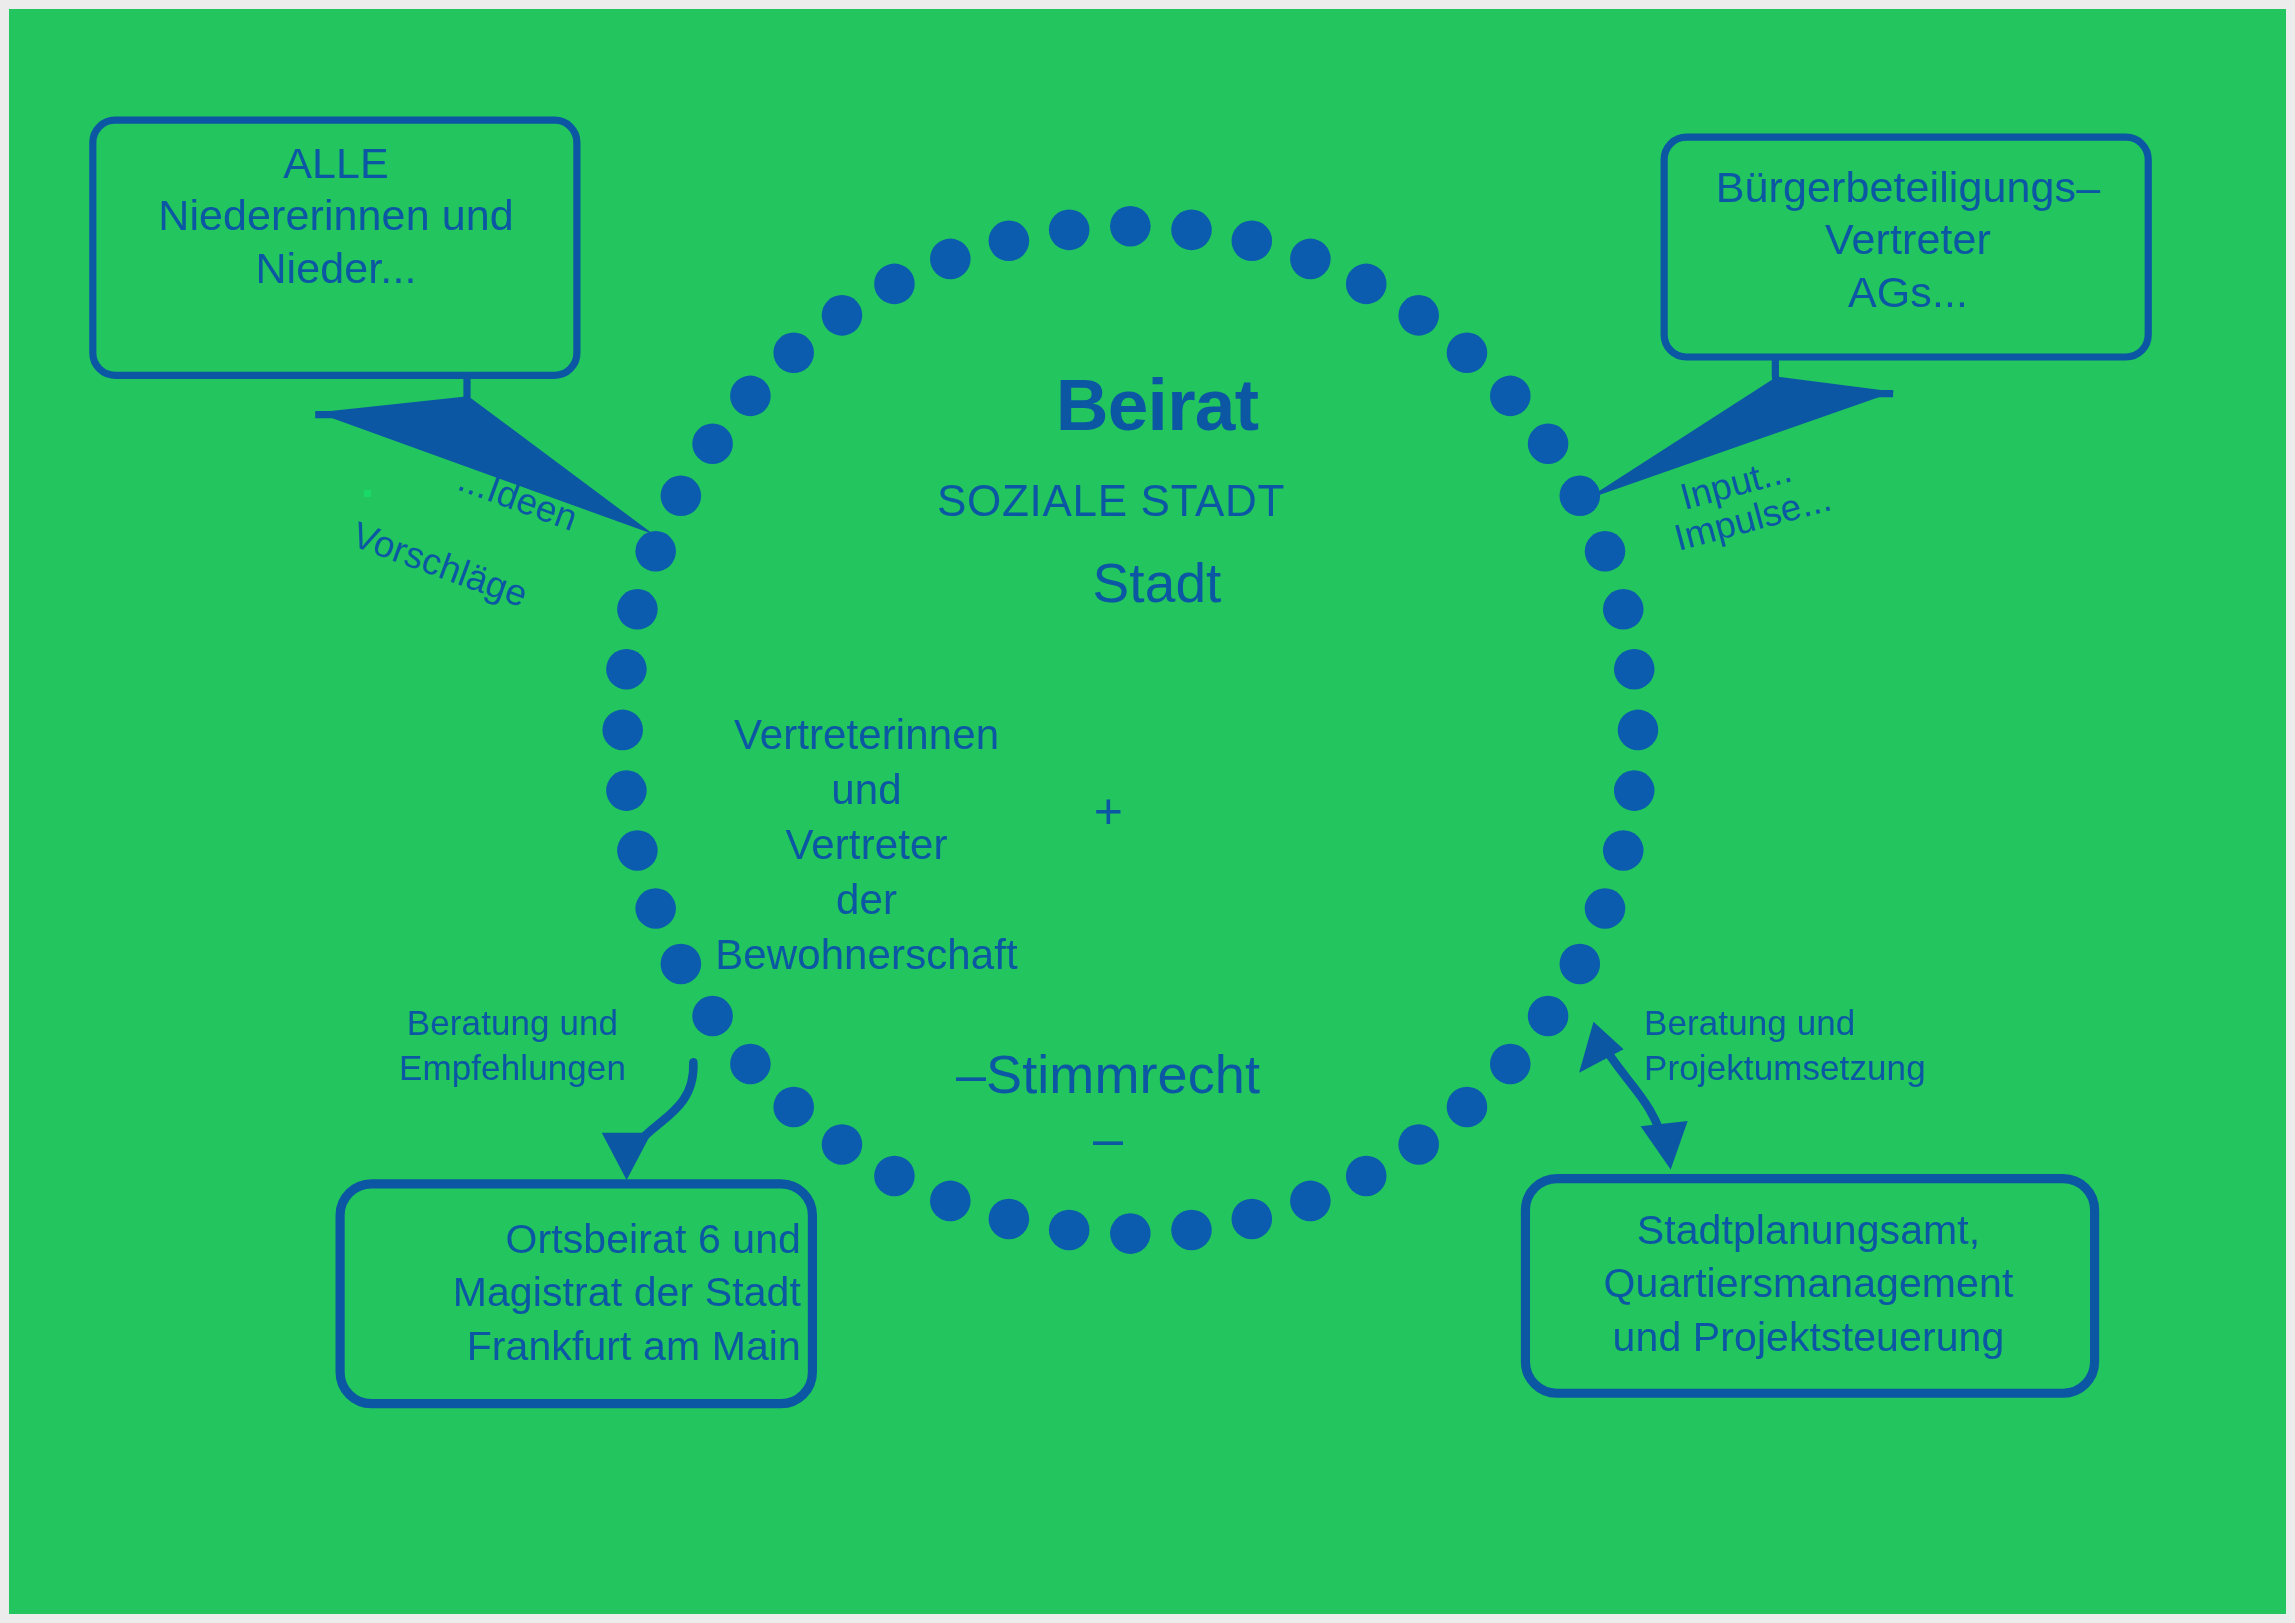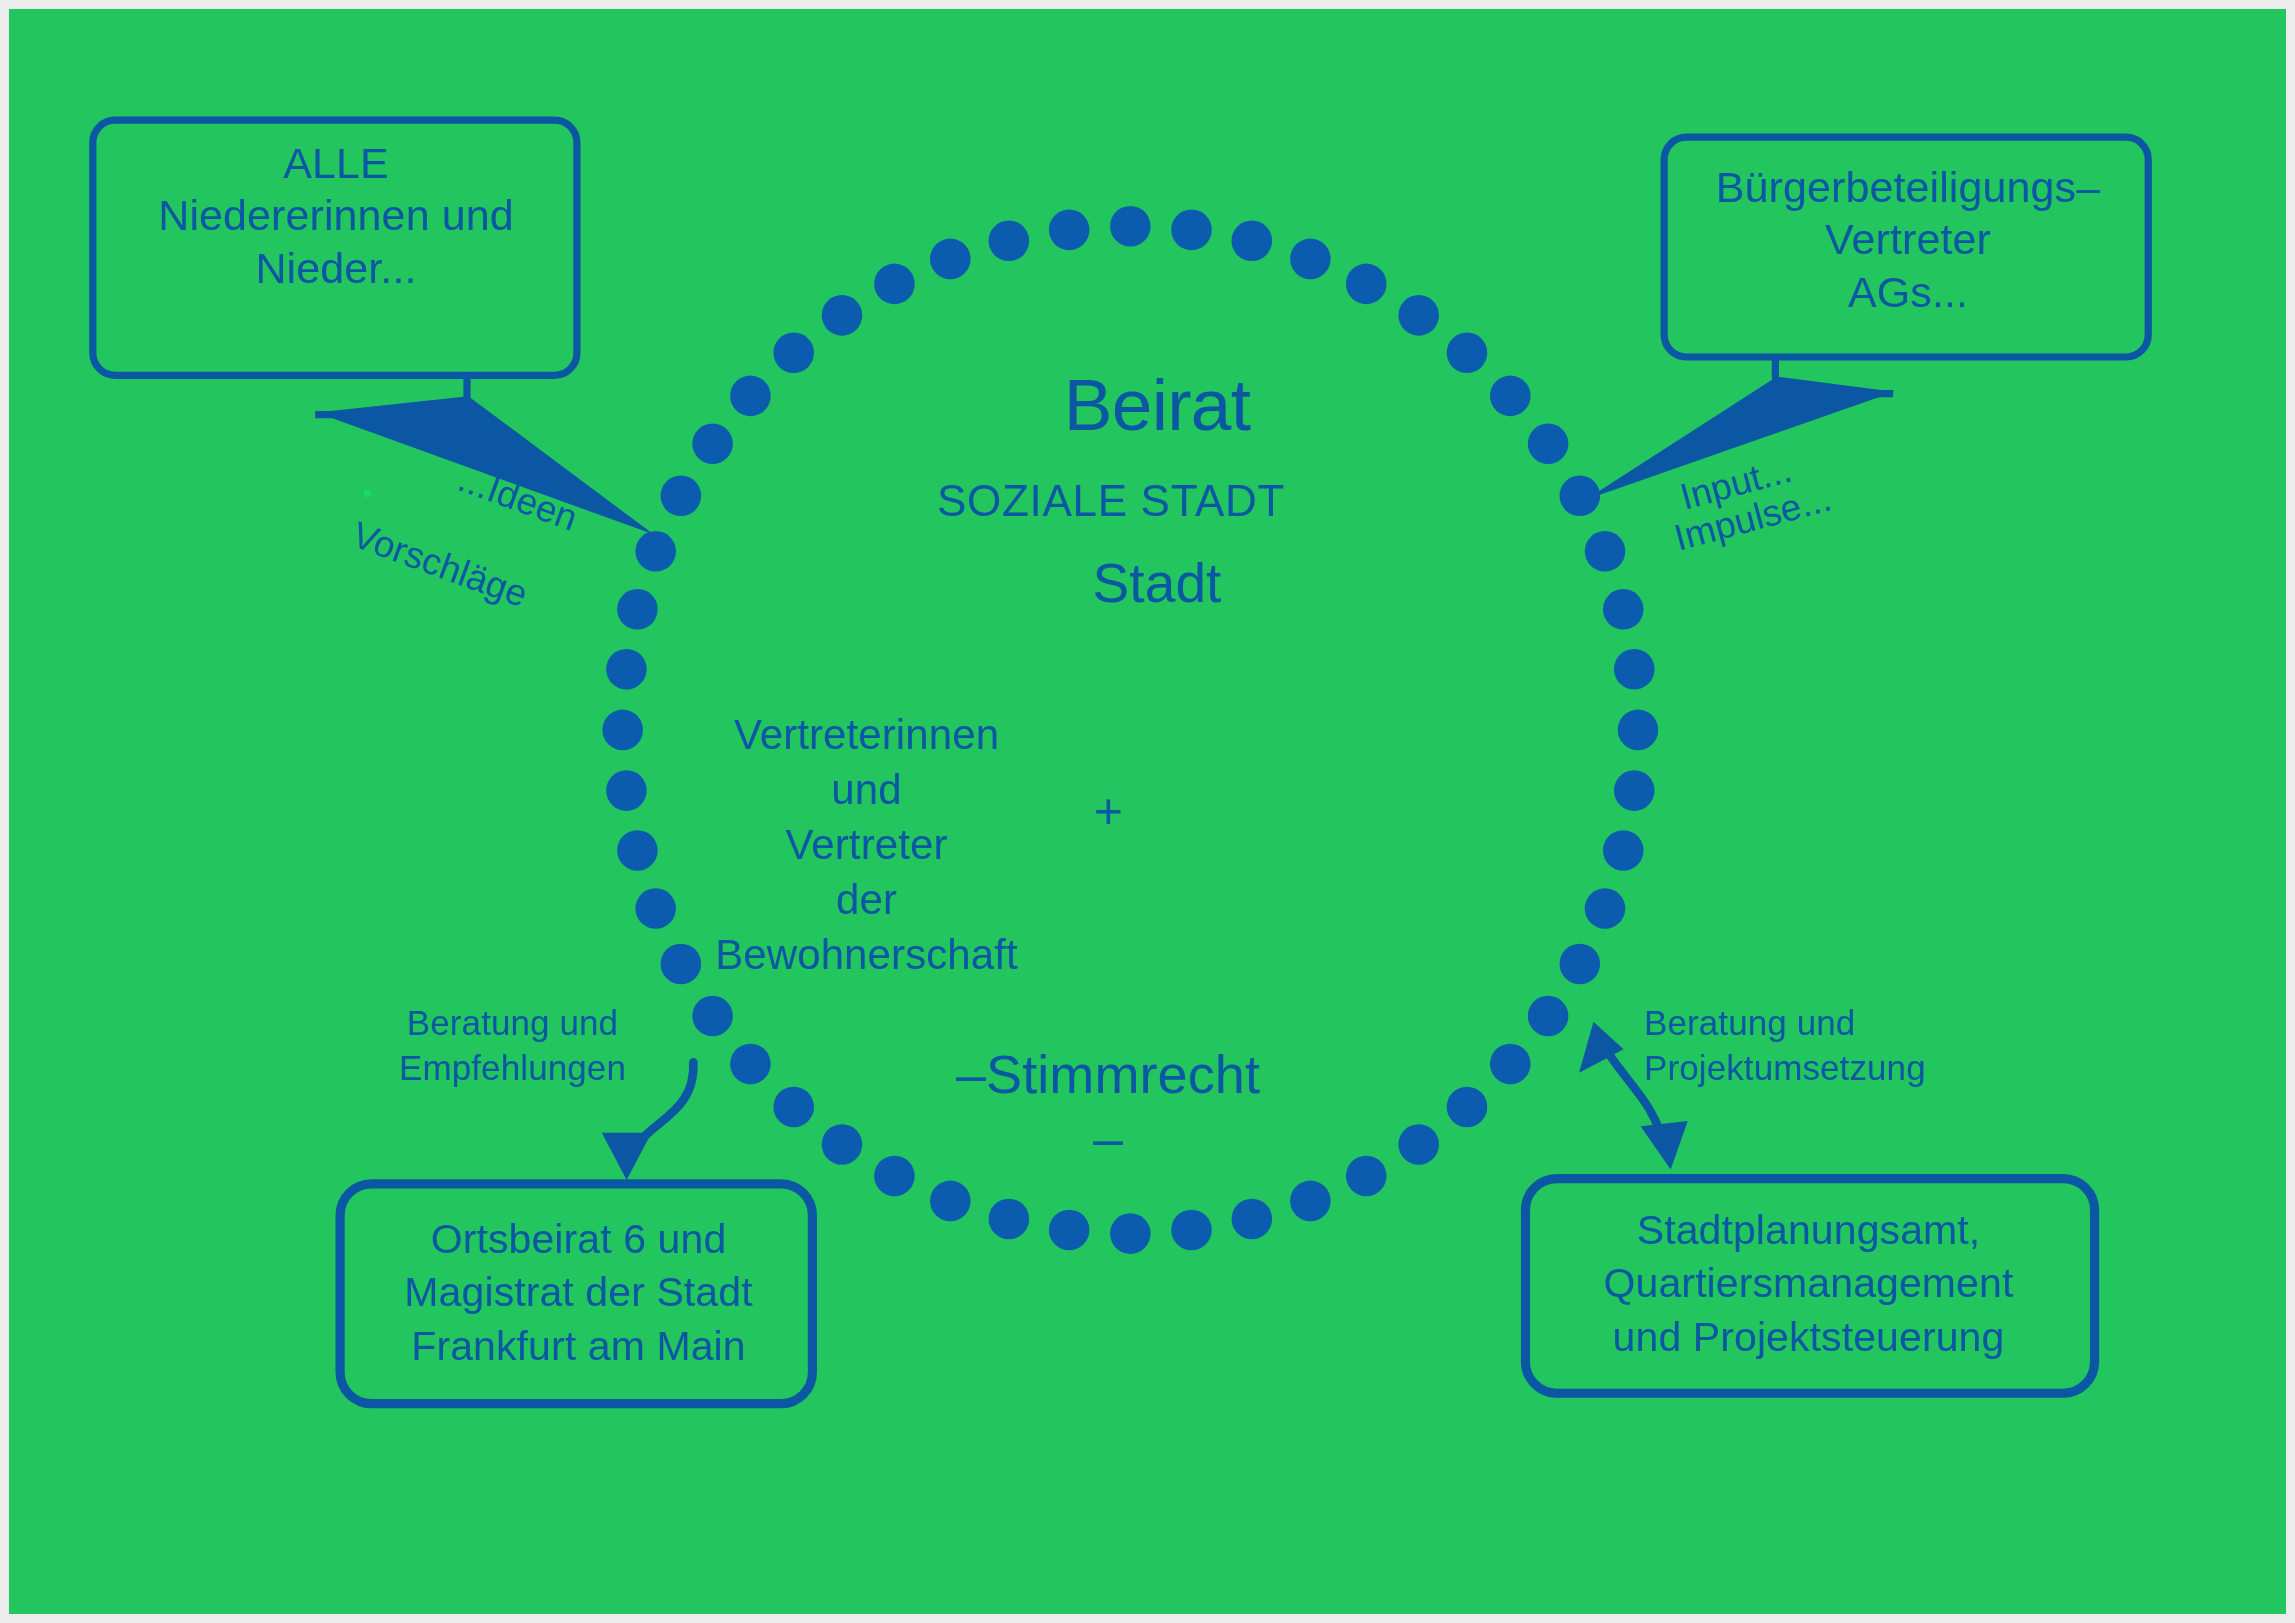--- a/index.html
+++ b/index.html
@@ -40,21 +40,21 @@
   .bubble-text {
     font-size: 43px;
     line-height: 1.22;
   }
   #bubble-left-text  { left: 98px;  top: 128px;  width: 458px; }
   #bubble-right-text { left: 1670px; top: 152px;  width: 458px; }
 
   
   #circle-title {
     left: 821px; top: 353px; width: 654px;
-    font-size: 73px; font-weight: normal; letter-spacing: -0.7px;
+    font-size: 73px; font-weight: bold; letter-spacing: -0.7px;
   }
   #circle-sub1 {
     left: 775px; top: 466px; width: 654px;
     font-size: 44px; letter-spacing: 0.7px;
   }
   #circle-sub2 {
     left: 821px; top: 542px; width: 654px;
     font-size: 55px;
   }
   #col-left {
@@ -95,21 +95,21 @@
   #ann-beratung-right {
     left: 1635px; top: 992px; width: 327px;
     font-size: 35px; line-height: 1.28; text-align: left;
   }
 
   
   .box-text {
     font-size: 41px;
     line-height: 1.30;
   }
-  #box-left-text  { left: 347px;  top: 1204px; width: 445px; }
+  #box-left-text  { left: 347px;  top: 1204px; width: 445px; text-align: right; }
   #box-right-text { left: 1531px; top: 1195px; width: 537px; }
 
   
   #artifact-dot {
     position: absolute;
     left: 355px; top: 481px;
     width: 7.2px; height: 7.2px;
     background: #19d96b;
   }
 </style>

